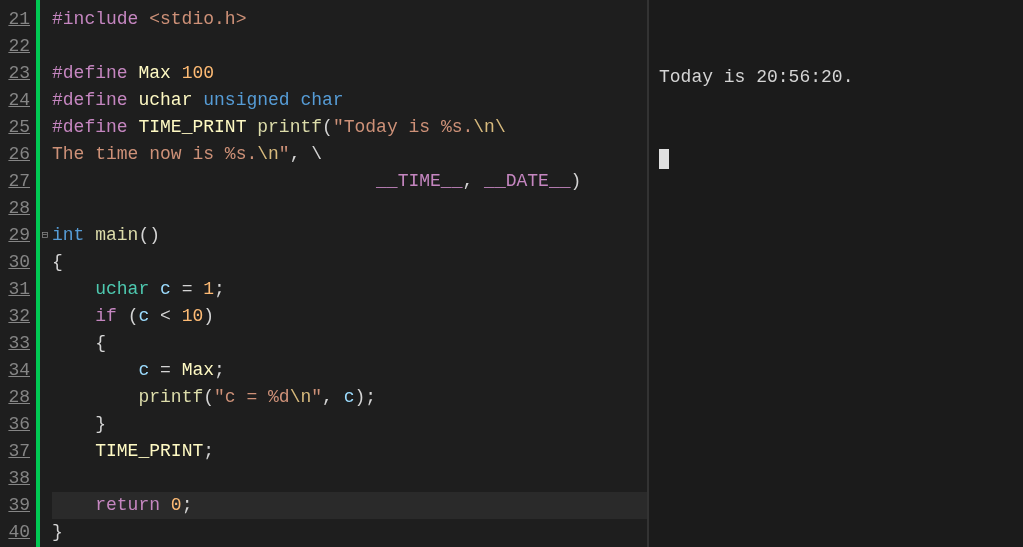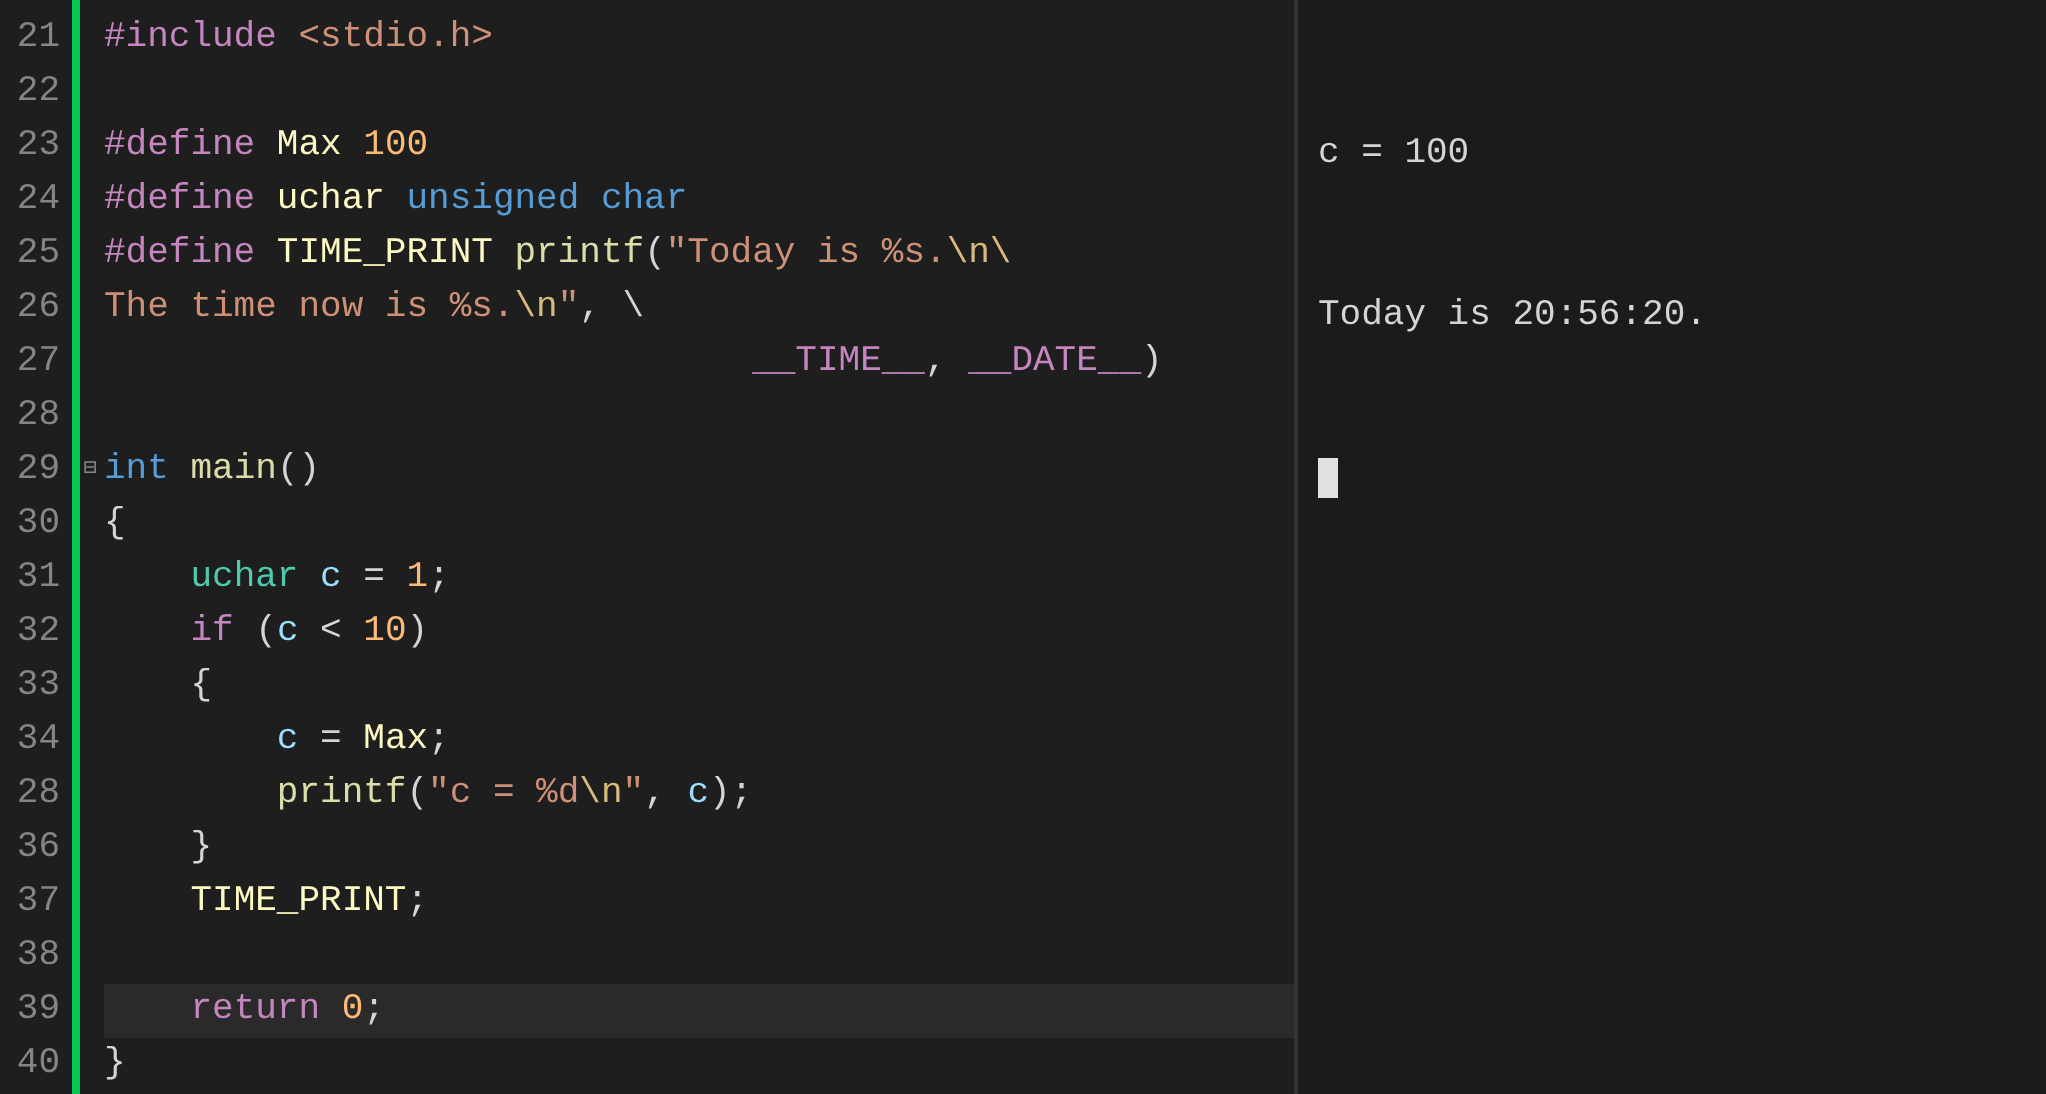--- a/index.html
+++ b/index.html
@@ -26,21 +26,21 @@
   .gutter {
     width: 36px;
     background: #1e1e1e;
     text-align: right;
     padding-top: 6px;
     color: #858585;
     font-size: 18px;
     line-height: 27px;
     user-select: none;
   }
-  .gutter div { padding-right: 6px; }
+  .gutter div { padding-right: 6px; text-decoration: underline; }
   .change-bar {
     width: 4px;
     background: #00c853;
   }
   .fold-col {
     width: 10px;
     background: #1e1e1e;
     position: relative;
   }
   .fold-mark {
@@ -126,18 +126,17 @@
         <div>40</div>
       </div>
     <div class="change-bar"></div>
     <div class="fold-col" id="foldcol">
         <div class="fold-mark" style="top: 230px;">⊟</div>
       </div>
     <div class="code" id="code"><div class="row"><span class="tok-pp">#include </span><span class="tok-inc">&lt;stdio.h&gt;</span></div><div class="row">&nbsp;</div><div class="row"><span class="tok-pp">#define </span><span class="tok-macro">Max </span><span class="tok-num">100</span></div><div class="row"><span class="tok-pp">#define </span><span class="tok-macro">uchar </span><span class="tok-type">unsigned char</span></div><div class="row"><span class="tok-pp">#define </span><span class="tok-macro">TIME_PRINT </span><span class="tok-func">printf</span><span class="tok-punc">(</span><span class="tok-str">"Today is %s.</span><span class="tok-esc">\n\</span></div><div class="row"><span class="tok-str">The time now is %s.</span><span class="tok-esc">\n</span><span class="tok-str">"</span><span class="tok-punc">, </span><span class="tok-punc">\</span></div><div class="row"><span class="tok-punc">                              </span><span class="tok-builtin">__TIME__</span><span class="tok-punc">, </span><span class="tok-builtin">__DATE__</span><span class="tok-punc">)</span></div><div class="row">&nbsp;</div><div class="row"><span class="tok-type">int </span><span class="tok-func">main</span><span class="tok-punc">()</span></div><div class="row"><span class="tok-punc">{</span></div><div class="row"><span class="tok-punc">    </span><span class="tok-type2">uchar </span><span class="tok-var">c</span><span class="tok-punc"> = </span><span class="tok-num">1</span><span class="tok-punc">;</span></div><div class="row"><span class="tok-punc">    </span><span class="tok-kw">if </span><span class="tok-punc">(</span><span class="tok-var">c</span><span class="tok-punc"> &lt; </span><span class="tok-num">10</span><span class="tok-punc">)</span></div><div class="row"><span class="tok-punc">    {</span></div><div class="row"><span class="tok-punc">        </span><span class="tok-var">c</span><span class="tok-punc"> = </span><span class="tok-macro">Max</span><span class="tok-punc">;</span></div><div class="row"><span class="tok-punc">        </span><span class="tok-func">printf</span><span class="tok-punc">(</span><span class="tok-str">"c = %d</span><span class="tok-esc">\n</span><span class="tok-str">"</span><span class="tok-punc">, </span><span class="tok-var">c</span><span class="tok-punc">);</span></div><div class="row"><span class="tok-punc">    }</span></div><div class="row"><span class="tok-punc">    </span><span class="tok-macro">TIME_PRINT</span><span class="tok-punc">;</span></div><div class="row">&nbsp;</div><div class="row cur"><span class="tok-punc">    </span><span class="tok-kw">return </span><span class="tok-num">0</span><span class="tok-punc">;</span></div><div class="row"><span class="tok-punc">}</span></div></div>
   </div>
 
   <div class="output-pane">
-    <div>c = 100</div>
     <div>Today is 20:56:20.</div>
     <div><span class="cursor"></span></div>
   </div>
 
 </div>
 
 </body></html>

